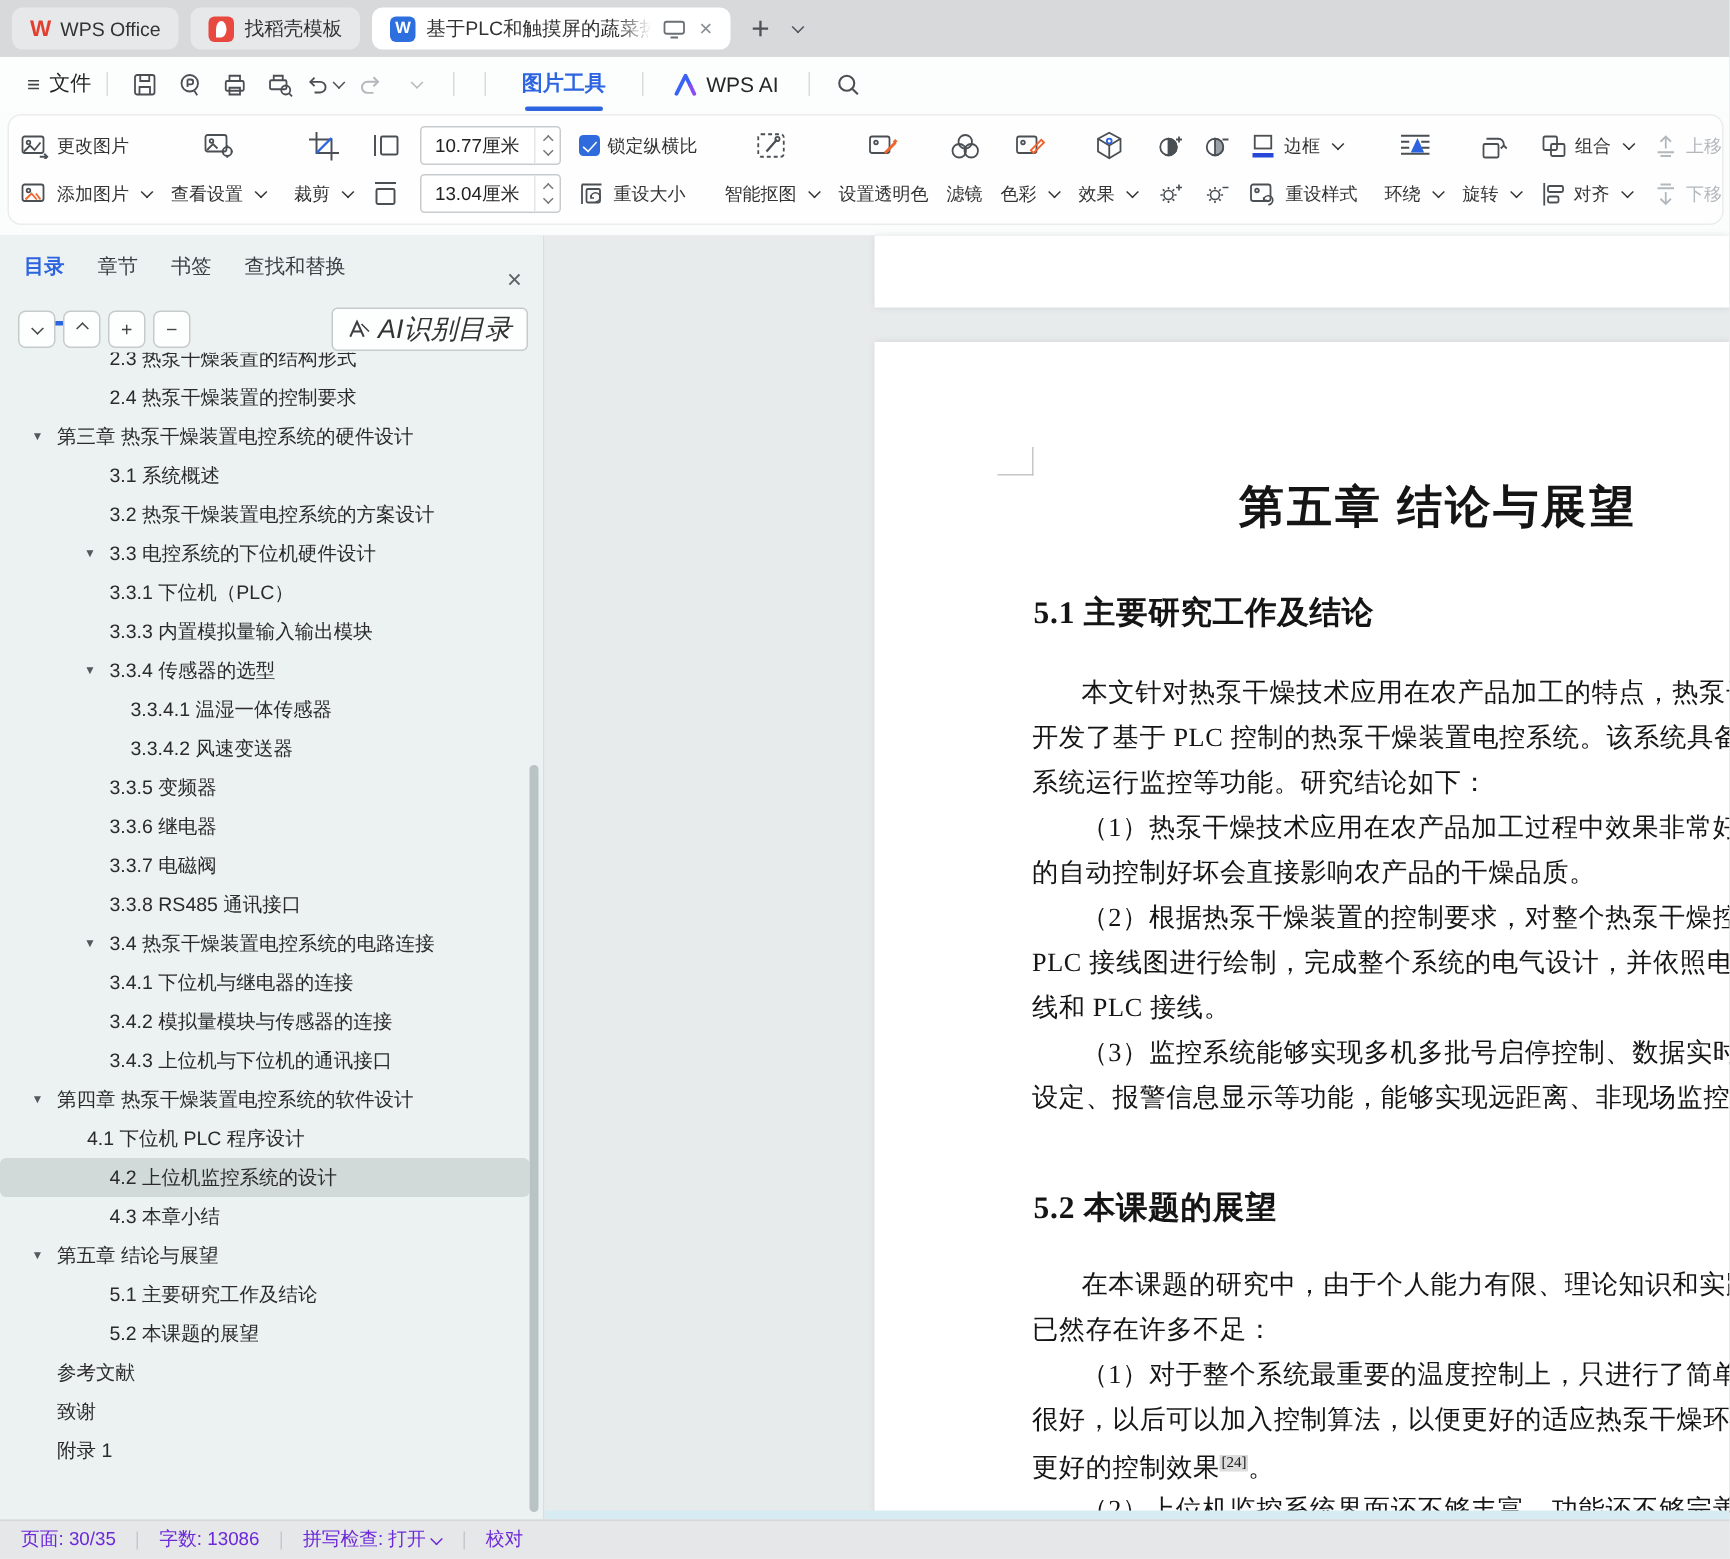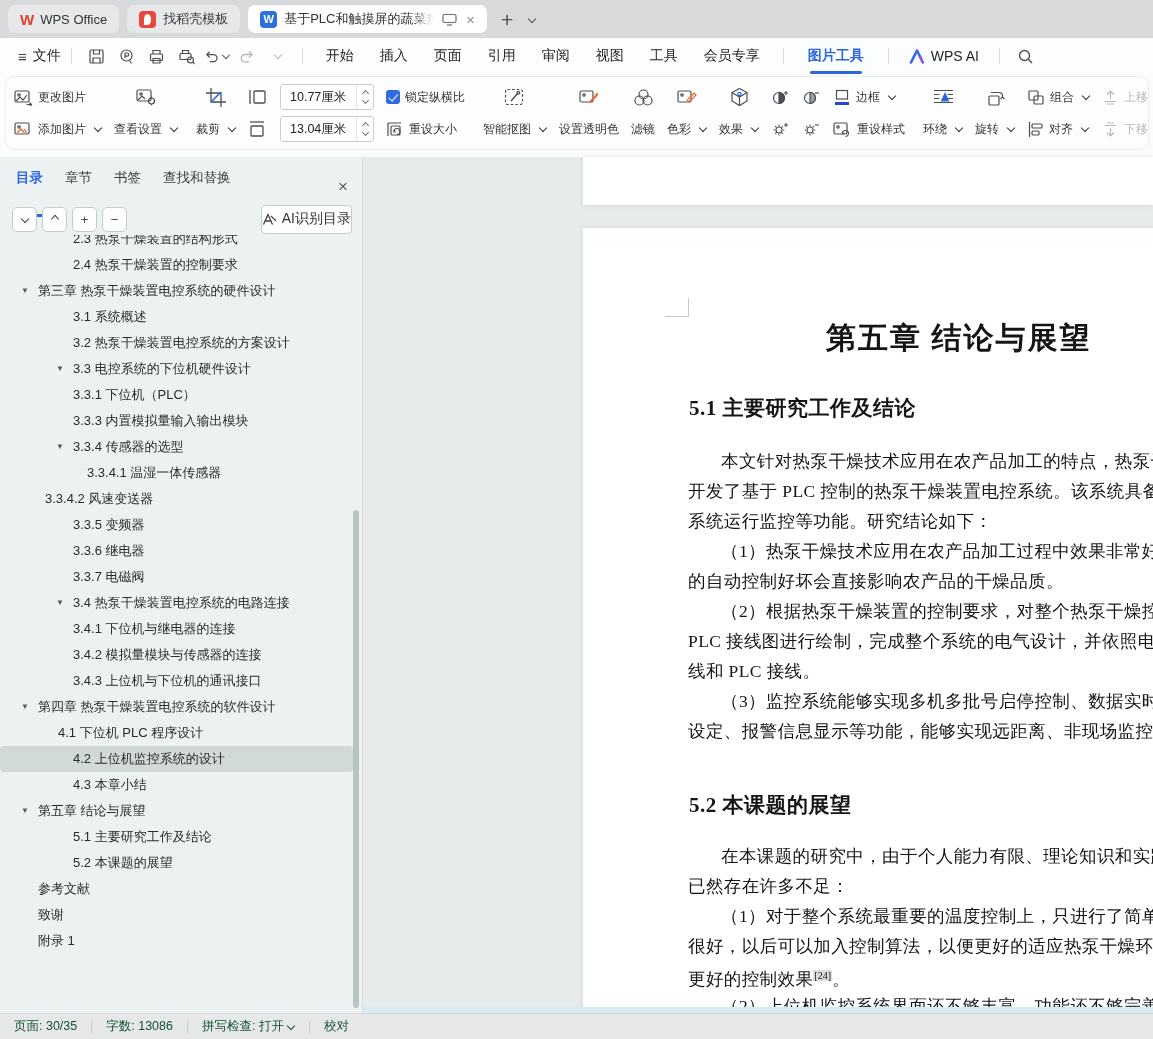--- a/index.html
+++ b/index.html
@@ -54,21 +54,21 @@
   .sidebar{position:absolute;left:0;top:157px;width:363px;height:856px;background:#ecf2f2;border-right:1px solid #d9dede;box-sizing:border-box;}
   .side-tabs{position:absolute;left:0;top:12px;width:100%;height:40px;display:flex;font-size:13.5px;color:#3a3f43;}
   .stab{margin-left:22px;position:relative;}
   .stab:first-child{margin-left:16px;}
   .stab.active{color:#2d65e0;font-weight:bold;}
   .stab.active::after{content:"";position:absolute;left:0;right:0;bottom:-8px;height:3px;border-radius:2px;background:#2d65e0;}
   .side-close{position:absolute;right:14px;top:8px;font-size:17px;color:#5c6166;}
   .side-tools{position:absolute;left:12px;top:48px;right:10px;height:28px;display:flex;align-items:center;}
   .sq-btn{width:25px;height:25px;border:1px solid #c5cbcb;border-radius:5px;background:#fdfefe;margin-right:5px;display:inline-flex;align-items:center;justify-content:center;font-size:13px;color:#444;box-sizing:border-box;}
   .sq-btn .cd,.sq-btn .cu{margin:0;}
-  .ai-btn{margin-left:auto;height:27px;border:1px solid #c5cbcb;border-radius:4px;background:#fdfefe;display:inline-flex;align-items:center;gap:5px;padding:0 0;font-size:14px;color:#333;}
+  .ai-btn{margin-left:auto;height:27px;border:1px solid #c5cbcb;border-radius:4px;background:#fdfefe;display:inline-flex;align-items:center;gap:5px;padding:0 10px;font-size:18px;color:#333;font-style:italic;}
   .toc{position:absolute;left:0;top:78px;right:9px;bottom:5px;overflow:hidden;}
   .toc-row{height:26px;line-height:26px;font-size:13px;color:#2b2b2b;position:relative;white-space:nowrap;box-sizing:border-box;}
   .toc-row.selected{background:#d2d9d9;border-radius:4px;}
   .toc-arrow{position:absolute;top:0;font-size:8px;color:#55595d;}
   .side-scrollbar{position:absolute;right:3px;top:353px;width:6px;height:498px;border-radius:3px;background:#b9c3c3;}
   
   .docarea{position:absolute;left:363px;top:157px;width:790px;height:856px;background:#e8ebeb;}
   .page-prev{position:absolute;left:220px;top:0;width:570px;height:48px;background:#fff;box-shadow:0 0 5px rgba(0,0,0,.10);}
   .page{position:absolute;left:220px;top:71px;width:570px;height:781px;background:#fff;box-shadow:0 0 5px rgba(0,0,0,.10);overflow:hidden;}
   .corner-mark{position:absolute;left:82px;top:70px;width:23px;height:18px;border-right:1px solid #c6c6c6;border-bottom:1px solid #c6c6c6;}
@@ -78,21 +78,21 @@
   .doc-h2.s1{top:166px;}
   .doc-h2.s2{top:563px;}
   .doc-lines{position:absolute;left:105px;white-space:nowrap;font-size:17.5px;letter-spacing:.4px;}
   #lines1{top:218px;}
   #lines2{top:613px;}
   .doc-line{height:30px;line-height:30px;}
   .doc-line.indent{padding-left:33px;}
   .doc-sup{font-size:10px;background:#dcdcdc;padding:0 1px;vertical-align:6px;letter-spacing:0;}
   .hstrip{position:absolute;left:0;bottom:0;width:100%;height:6px;background:#d7ebf3;}
   
-  .statusbar{position:absolute;left:0;top:1013px;width:1153px;height:26px;background:#e5e7e9;border-top:1px solid #d4d6d8;box-sizing:border-box;display:flex;align-items:center;font-size:12.5px;color:#14532d;}
+  .statusbar{position:absolute;left:0;top:1013px;width:1153px;height:26px;background:#e5e7e9;border-top:1px solid #d4d6d8;box-sizing:border-box;display:flex;align-items:center;font-size:12.5px;color:#6d28d9;}
   .sb-item{margin:0 14px;display:inline-flex;align-items:center;}
   .sb-div{width:1px;height:12px;background:#c6c9cb;}
   svg{display:block;}
 </style>
 </head>
 <body>
 
 <div class="tabbar">
   <div class="wtab">
     <span class="wps-logo">W</span>
@@ -159,30 +159,20 @@
   <span class="qicon dim">
     <svg width="16" height="15" viewBox="0 0 16 15" fill="none" stroke="#b4b8bc" stroke-width="1.3">
       <path d="M13 5.5 h-7 a3.7 3.7 0 0 0 0 7.4 h4"></path>
         <path d="M10 2.5 l3 3 -3 3"></path>
     </svg>
     </span>
   <span class="qicon dim">
       <span class="cd"></span>
     </span>
   <div class="mb-div"></div>
-  <div class="menu-items">
-      <span class="menu-item">开始</span>
-      <span class="menu-item">插入</span>
-      <span class="menu-item">页面</span>
-      <span class="menu-item">引用</span>
-      <span class="menu-item">审阅</span>
-      <span class="menu-item">视图</span>
-      <span class="menu-item">工具</span>
-      <span class="menu-item">会员专享</span>
-    </div>
   <div class="mb-div"></div>
   <div class="menu-item tool">图片工具</div>
   <div class="mb-div"></div>
   <div class="wpsai">
     <svg width="17" height="15" viewBox="0 0 17 15" fill="none">
       <path d="M2 13.5 L8 1.5 L11.2 8" stroke="#3b62f5" stroke-width="2.6" stroke-linecap="round" stroke-linejoin="round"></path>
       <path d="M11.2 8 L13.8 13.5" stroke="#8a4df0" stroke-width="2.6" stroke-linecap="round"></path>
     </svg>
     <span>WPS AI</span>
   </div>
@@ -482,24 +472,25 @@
       <div class="toc-row" style="margin-top: -9px; padding-left: 73px;"><span>2.3 热泵干燥装置的结构形式</span></div>
       <div class="toc-row" style="padding-left: 73px;"><span>2.4 热泵干燥装置的控制要求</span></div>
       <div class="toc-row" style="padding-left: 38px;"><span class="toc-arrow" style="left: 21px;">▼</span><span>第三章 热泵干燥装置电控系统的硬件设计</span></div>
       <div class="toc-row" style="padding-left: 73px;"><span>3.1 系统概述</span></div>
       <div class="toc-row" style="padding-left: 73px;"><span>3.2 热泵干燥装置电控系统的方案设计</span></div>
       <div class="toc-row" style="padding-left: 73px;"><span class="toc-arrow" style="left: 56px;">▼</span><span>3.3 电控系统的下位机硬件设计</span></div>
       <div class="toc-row" style="padding-left: 73px;"><span>3.3.1 下位机（PLC）</span></div>
       <div class="toc-row" style="padding-left: 73px;"><span>3.3.3 内置模拟量输入输出模块</span></div>
       <div class="toc-row" style="padding-left: 73px;"><span class="toc-arrow" style="left: 56px;">▼</span><span>3.3.4 传感器的选型</span></div>
       <div class="toc-row" style="padding-left: 87px;"><span>3.3.4.1 温湿一体传感器</span></div>
-      <div class="toc-row" style="padding-left: 45px;"><span>3.3.4.2 风速变送器</span></div>
+      <div class="toc-row" style="padding-left: 87px;"><span>3.3.4.2 风速变送器</span></div>
       <div class="toc-row" style="padding-left: 73px;"><span>3.3.5 变频器</span></div>
       <div class="toc-row" style="padding-left: 73px;"><span>3.3.6 继电器</span></div>
       <div class="toc-row" style="padding-left: 73px;"><span>3.3.7 电磁阀</span></div>
+      <div class="toc-row" style="padding-left: 73px;"><span>3.3.8 RS485 通讯接口</span></div>
       <div class="toc-row" style="padding-left: 73px;"><span class="toc-arrow" style="left: 56px;">▼</span><span>3.4 热泵干燥装置电控系统的电路连接</span></div>
       <div class="toc-row" style="padding-left: 73px;"><span>3.4.1 下位机与继电器的连接</span></div>
       <div class="toc-row" style="padding-left: 73px;"><span>3.4.2 模拟量模块与传感器的连接</span></div>
       <div class="toc-row" style="padding-left: 73px;"><span>3.4.3 上位机与下位机的通讯接口</span></div>
       <div class="toc-row" style="padding-left: 38px;"><span class="toc-arrow" style="left: 21px;">▼</span><span>第四章 热泵干燥装置电控系统的软件设计</span></div>
       <div class="toc-row" style="padding-left: 58px;"><span>4.1 下位机 PLC 程序设计</span></div>
       <div class="toc-row selected" style="padding-left: 73px;"><span>4.2 上位机监控系统的设计</span></div>
       <div class="toc-row" style="padding-left: 73px;"><span>4.3 本章小结</span></div>
       <div class="toc-row" style="padding-left: 38px;"><span class="toc-arrow" style="left: 21px;">▼</span><span>第五章 结论与展望</span></div>
       <div class="toc-row" style="padding-left: 73px;"><span>5.1 主要研究工作及结论</span></div>

